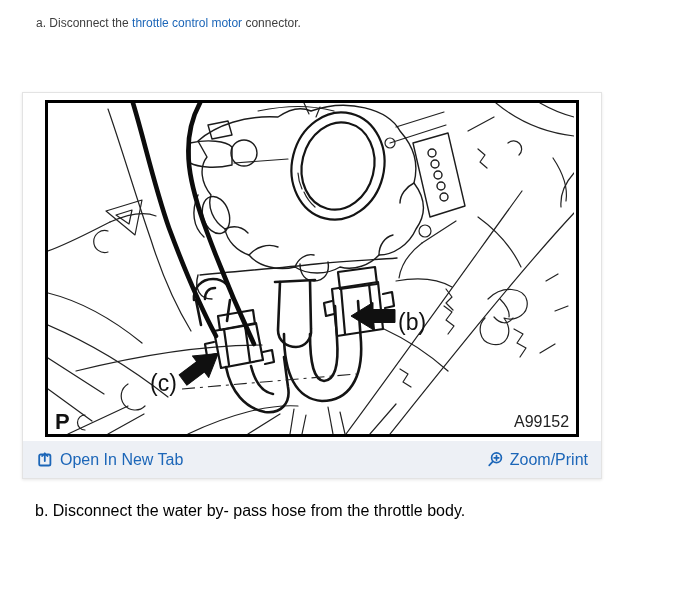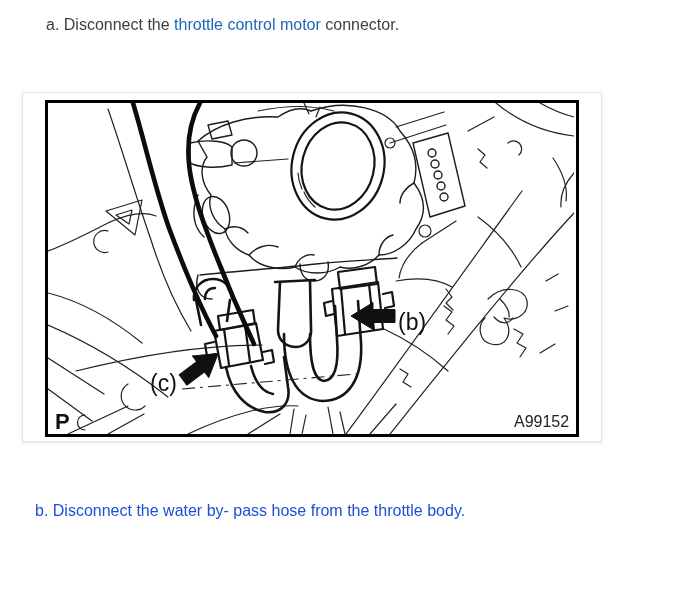--- a/index.html
+++ b/index.html
@@ -1,38 +1,38 @@
 <!DOCTYPE html>
 <html><head>
 <meta charset="utf-8">
 <style>
   * { margin:0; padding:0; box-sizing:border-box; }
   html,body { background:#fff; }
   body {
     width:696px; height:591px; position:relative; overflow:hidden;
     font-family:"Liberation Sans", sans-serif; color:#3e3e3e;
   }
-  .step-a { position:absolute; left:46px; top:16px; font-size:16px; color:#3e3e3e; }
+  .step-a { position:absolute; left:36px; top:16px; font-size:12px; color:#3e3e3e; }
   a.link { color:#1c66b8; text-decoration:none; cursor:pointer; }
   .panel {
     position:absolute; left:22px; top:92px; width:580px;
     background:#fff; border:1px solid #e3e3e3; box-shadow:0 1px 3px rgba(0,0,0,.10);
   }
   .frame {
     margin:7px 22px 4px 22px; height:337px; border:3px solid #000;
     position:relative; background:#fff;
   }
   .frame svg.illustration { position:absolute; left:0; top:0; width:526px; height:331px; }
   .toolbar {
     height:37px; background:#edf0f5; display:flex; align-items:center;
     justify-content:space-between; padding:0 13px;
   }
   .tool-link { display:flex; align-items:center; gap:6px; font-size:16px; color:#1c66b8; }
   .tool-link svg { display:block; }
-  .steps-bc { position:absolute; left:35px; top:499px; font-size:16px; line-height:23px; color:#1d4ed8; }
+  .steps-bc { position:absolute; left:35px; top:499px; font-size:16px; line-height:23px; color:#000000; }
   
   .t { fill:none; stroke:#222; stroke-width:1.2; stroke-linecap:round; stroke-linejoin:round; }
   .m { fill:none; stroke:#1c1c1c; stroke-width:1.4; stroke-linecap:round; stroke-linejoin:round; }
   .b2 { fill:none; stroke:#141414; stroke-width:2.2; stroke-linecap:round; stroke-linejoin:round; }
   .h { fill:none; stroke:#141414; stroke-width:2.6; stroke-linecap:round; stroke-linejoin:round; }
   .H { fill:none; stroke:#0c0c0c; stroke-width:4.6; stroke-linecap:round; }
   .arrow { fill:#101010; stroke:#101010; stroke-linejoin:round; }
   .dashdot { fill:none; stroke:#222; stroke-width:1.1; stroke-dasharray:13 5 3 5; }
   text.callout { font-family:"Liberation Sans",sans-serif; font-size:23px; fill:#111; }
   text.corner { font-family:"Liberation Sans",sans-serif; font-size:22px; font-weight:600; fill:#111; }
@@ -175,17 +175,38 @@
       <path class="arrow" d="M0,-6.5 L22,-6.5 L22,-13.5 L44,0 L22,13.5 L22,6.5 L0,6.5 Z" transform="translate(347,213) rotate(180)"></path>
       <path class="arrow" d="M0,-6.5 L22,-6.5 L22,-13.5 L44,0 L22,13.5 L22,6.5 L0,6.5 Z" transform="translate(135,277) rotate(-37)"></path>
 
       <text class="callout" x="350" y="227">(b)</text>
       <text class="callout" x="102" y="288">(c)</text>
       <text class="corner" x="7" y="326">P</text>
       <text class="figcode" x="466" y="324">A99152</text>
     </svg>
   </div>
 
+  <div class="toolbar">
+    <a class="tool-link">
+      <svg width="18" height="18" viewBox="0 0 18 18">
+        <g fill="none" stroke="#1c66b8" stroke-width="1.8" stroke-linecap="round" stroke-linejoin="round">
+          <path d="M6.8,3.5 H4.8 C3.8,3.5 3.2,4.1 3.2,5.1 V12.9 C3.2,13.9 3.8,14.5 4.8,14.5 H12.8 C13.8,14.5 14.4,13.9 14.4,12.9 V5.1 C14.4,4.1 13.8,3.5 12.8,3.5 H10.8"></path>
+          <path d="M8.8,10 V2.6 M6.2,5 L8.8,2.3 L11.4,5"></path>
+        </g>
+      </svg>
+      <span>Open In New Tab</span>
+    </a>
+    <a class="tool-link">
+      <svg width="18" height="18" viewBox="0 0 18 18">
+        <g fill="none" stroke="#1c66b8" stroke-width="1.7" stroke-linecap="round">
+          <circle cx="10.5" cy="6.8" r="4.9"></circle>
+          <path d="M10.5,4.5 V9.1 M8.2,6.8 H12.8"></path>
+          <path d="M6.9,10.4 L3.2,14.4"></path>
+        </g>
+      </svg>
+      <span>Zoom/Print</span>
+    </a>
+  </div>
 </div>
 
 <div class="steps-bc">
   <div>b. Disconnect the water by- pass hose from the throttle body.</div>
 </div>
 
 </body></html>

